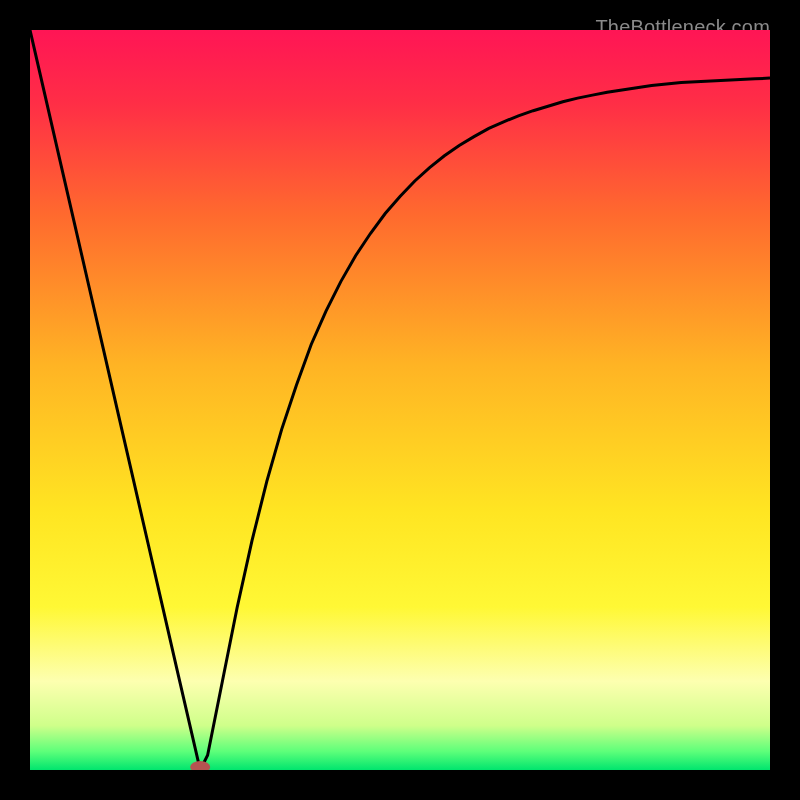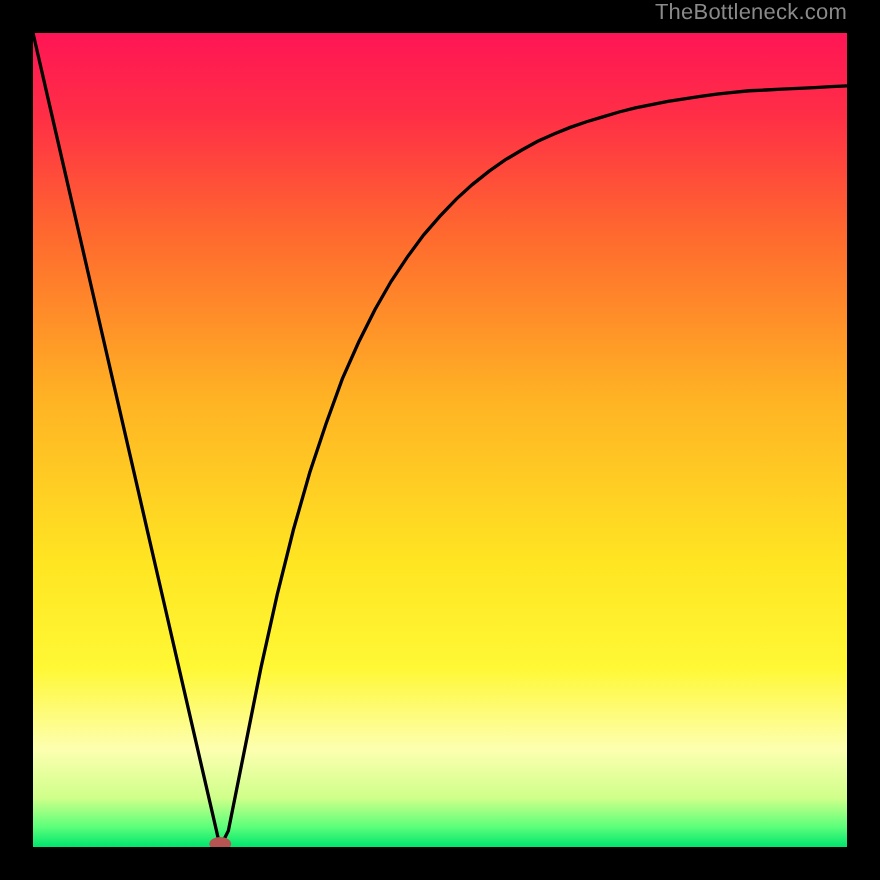--- a/index.html
+++ b/index.html
@@ -19,21 +19,21 @@
   .plot {
     position: absolute;
     left: 30px;
     top: 30px;
     width: 740px;
     height: 740px;
     overflow: hidden;
   }
   .watermark {
     position: absolute;
-    top: 0;
+    top: 16px;
     right: 30px;
     color: #8a8a8a;
     font-size: 20px;
     font-weight: 500;
     letter-spacing: 0.2px;
   }
   svg { display: block; }
 </style>
 </head>
 <body>

